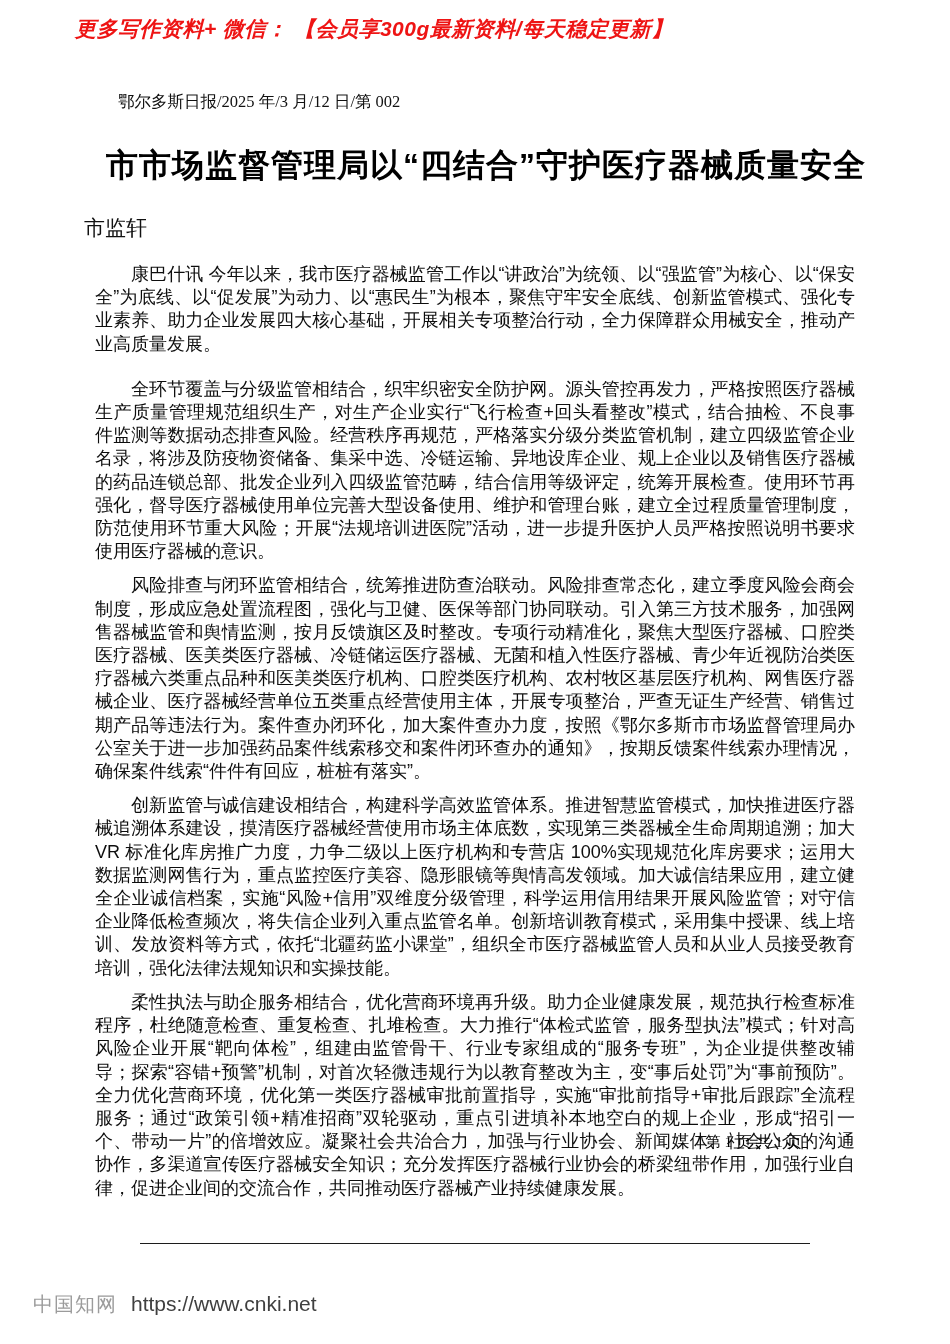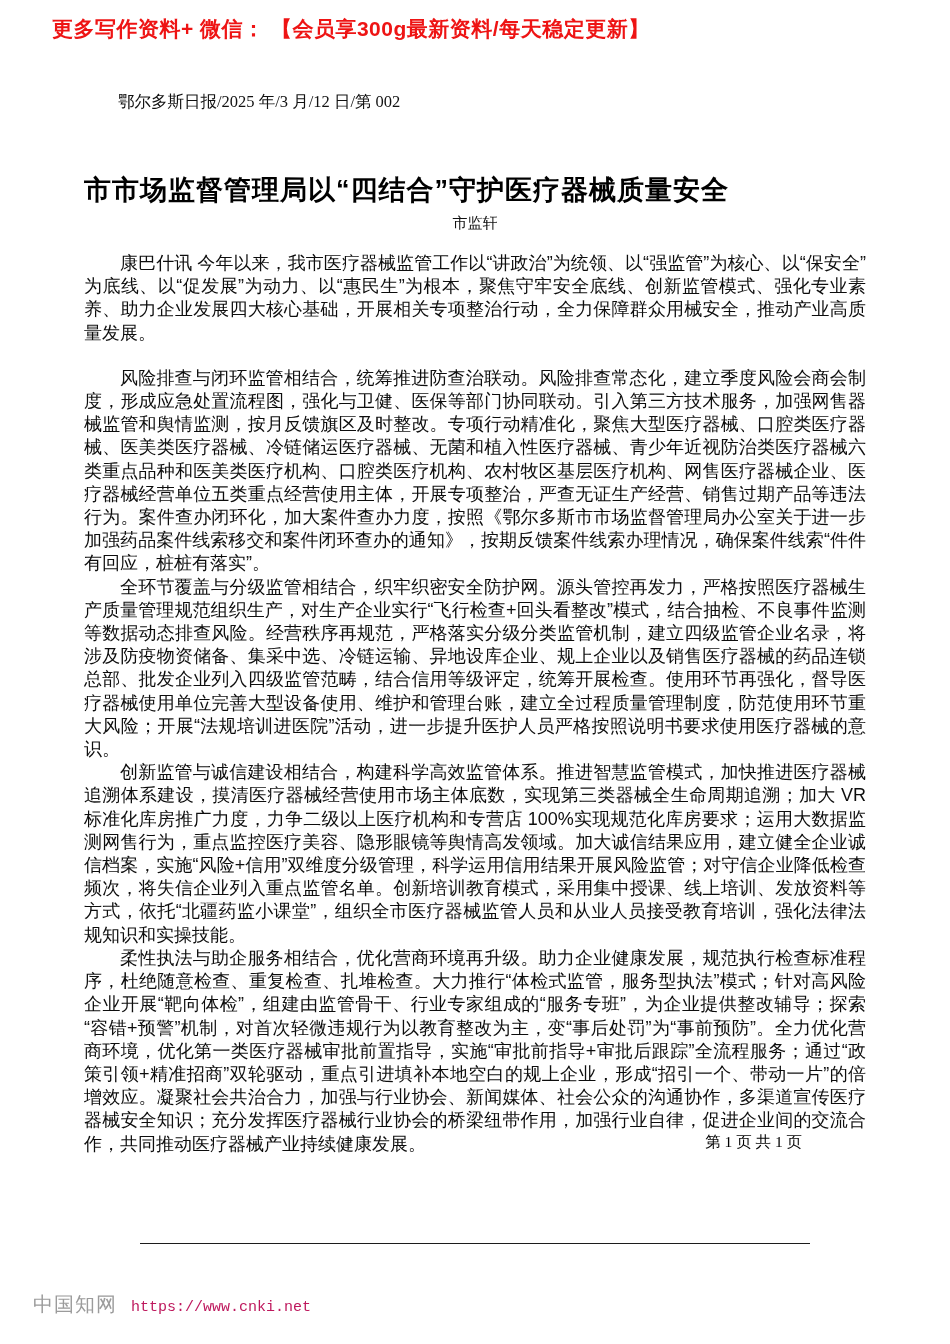--- a/index.html
+++ b/index.html
@@ -8,74 +8,75 @@
     height: 1344px;
     position: relative;
     background: #ffffff;
     font-family: "Liberation Sans", sans-serif;
     color: #1a1a1a;
     overflow: hidden;
   }
   
   .promo-banner {
     position: absolute;
-    left: 52px;
+    left: 75px;
     top: 15px;
     font-size: 21px;
     font-weight: bold;
     color: #ee1414;
     letter-spacing: 0.5px;
     white-space: nowrap;
+    font-style: italic;
   }
   
   .source-header {
     position: absolute;
     left: 118px;
     top: 90px;
     width: 420px;
     font-family: "Liberation Serif", "DejaVu Serif", serif;
     font-size: 16.5px;
     line-height: 23px;
     color: #111;
   }
   
   .article-title {
     position: absolute;
     left: 84px;
     width: 782px;
-    top: 172px;
-    text-align: left;
-    font-size: 27px;
+    top: 144px;
+    text-align: right;
+    font-size: 32px;
     font-weight: bold;
     color: #000;
     letter-spacing: 1px;
   }
   
   .article-author {
     position: absolute;
     left: 84px;
     width: 782px;
     top: 214px;
-    text-align: center;
-    font-size: 15px;
+    text-align: left;
+    font-size: 21px;
     color: #111;
   }
   
   .article-body {
     position: absolute;
     left: 84px;
     top: 252px;
     width: 782px;
     font-size: 18px;
     line-height: 23.2px;
     text-align: justify;
     color: #0d0d0d;
   }
   .article-body p {
-    margin: 0;
+    margin: 11px;
     text-indent: 2em;
     word-break: break-all;
   }
   .article-body p.gap-after { margin-bottom: 22px; }
   
   .page-footer {
     position: absolute;
     top: 1132px;
     right: 148px;
     font-family: "Liberation Serif", "DejaVu Serif", serif;
@@ -99,43 +100,42 @@
     display: flex;
     align-items: baseline;
     gap: 14px;
     color: #9b9b9b;
   }
   .watermark .site-name {
     font-size: 20px;
     letter-spacing: 1px;
   }
   .watermark .site-url {
-    font-size: 15px;
-    color: #be185d;
+    font-size: 21px;
+    color: #404040;
     text-decoration: none;
-    font-family: Liberation Mono, monospace;
   }
 </style>
 </head>
 <body>
 
 <div class="promo-banner">更多写作资料+ 微信： 【会员享300g最新资料/每天稳定更新】</div>
 
 <div class="source-header">
   <div>鄂尔多斯日报/2025 年/3 月/12 日/第 002</div>
 </div>
 
 <div class="article-title">市市场监督管理局以“四结合”守护医疗器械质量安全</div>
 
 <div class="article-author">市监轩</div>
 
 <div class="article-body">
   <p class="gap-after">康巴什讯 今年以来，我市医疗器械监管工作以“讲政治”为统领、以“强监管”为核心、以“保安全”为底线、以“促发展”为动力、以“惠民生”为根本，聚焦守牢安全底线、创新监管模式、强化专业素养、助力企业发展四大核心基础，开展相关专项整治行动，全力保障群众用械安全，推动产业高质量发展。</p>
+  <p>全环节覆盖与分级监管相结合，织牢织密安全防护网。源头管控再发力，严格按照医疗器械生产质量管理规范组织生产，对生产企业实行“飞行检查+回头看整改”模式，结合抽检、不良事件监测等数据动态排查风险。经营秩序再规范，严格落实分级分类监管机制，建立四级监管企业名录，将涉及防疫物资储备、集采中选、冷链运输、异地设库企业、规上企业以及销售医疗器械的药品连锁总部、批发企业列入四级监管范畴，结合信用等级评定，统筹开展检查。使用环节再强化，督导医疗器械使用单位完善大型设备使用、维护和管理台账，建立全过程质量管理制度，防范使用环节重大风险；开展“法规培训进医院”活动，进一步提升医护人员严格按照说明书要求使用医疗器械的意识。</p>
   <p>风险排查与闭环监管相结合，统筹推进防查治联动。风险排查常态化，建立季度风险会商会制度，形成应急处置流程图，强化与卫健、医保等部门协同联动。引入第三方技术服务，加强网售器械监管和舆情监测，按月反馈旗区及时整改。专项行动精准化，聚焦大型医疗器械、口腔类医疗器械、医美类医疗器械、冷链储运医疗器械、无菌和植入性医疗器械、青少年近视防治类医疗器械六类重点品种和医美类医疗机构、口腔类医疗机构、农村牧区基层医疗机构、网售医疗器械企业、医疗器械经营单位五类重点经营使用主体，开展专项整治，严查无证生产经营、销售过期产品等违法行为。案件查办闭环化，加大案件查办力度，按照《鄂尔多斯市市场监督管理局办公室关于进一步加强药品案件线索移交和案件闭环查办的通知》，按期反馈案件线索办理情况，确保案件线索“件件有回应，桩桩有落实”。</p>
-  <p>全环节覆盖与分级监管相结合，织牢织密安全防护网。源头管控再发力，严格按照医疗器械生产质量管理规范组织生产，对生产企业实行“飞行检查+回头看整改”模式，结合抽检、不良事件监测等数据动态排查风险。经营秩序再规范，严格落实分级分类监管机制，建立四级监管企业名录，将涉及防疫物资储备、集采中选、冷链运输、异地设库企业、规上企业以及销售医疗器械的药品连锁总部、批发企业列入四级监管范畴，结合信用等级评定，统筹开展检查。使用环节再强化，督导医疗器械使用单位完善大型设备使用、维护和管理台账，建立全过程质量管理制度，防范使用环节重大风险；开展“法规培训进医院”活动，进一步提升医护人员严格按照说明书要求使用医疗器械的意识。</p>
   <p>创新监管与诚信建设相结合，构建科学高效监管体系。推进智慧监管模式，加快推进医疗器械追溯体系建设，摸清医疗器械经营使用市场主体底数，实现第三类器械全生命周期追溯；加大 VR 标准化库房推广力度，力争二级以上医疗机构和专营店 100%实现规范化库房要求；运用大数据监测网售行为，重点监控医疗美容、隐形眼镜等舆情高发领域。加大诚信结果应用，建立健全企业诚信档案，实施“风险+信用”双维度分级管理，科学运用信用结果开展风险监管；对守信企业降低检查频次，将失信企业列入重点监管名单。创新培训教育模式，采用集中授课、线上培训、发放资料等方式，依托“北疆药监小课堂”，组织全市医疗器械监管人员和从业人员接受教育培训，强化法律法规知识和实操技能。</p>
   <p>柔性执法与助企服务相结合，优化营商环境再升级。助力企业健康发展，规范执行检查标准程序，杜绝随意检查、重复检查、扎堆检查。大力推行“体检式监管，服务型执法”模式；针对高风险企业开展“靶向体检”，组建由监管骨干、行业专家组成的“服务专班”，为企业提供整改辅导；探索“容错+预警”机制，对首次轻微违规行为以教育整改为主，变“事后处罚”为“事前预防”。全力优化营商环境，优化第一类医疗器械审批前置指导，实施“审批前指导+审批后跟踪”全流程服务；通过“政策引领+精准招商”双轮驱动，重点引进填补本地空白的规上企业，形成“招引一个、带动一片”的倍增效应。凝聚社会共治合力，加强与行业协会、新闻媒体、社会公众的沟通协作，多渠道宣传医疗器械安全知识；充分发挥医疗器械行业协会的桥梁纽带作用，加强行业自律，促进企业间的交流合作，共同推动医疗器械产业持续健康发展。</p>
 </div>
 
 <div class="page-footer">第 1 页 共 1 页</div>
 
 <div class="footer-divider"></div>
 
 <div class="watermark">
   <span class="site-name">中国知网</span>

